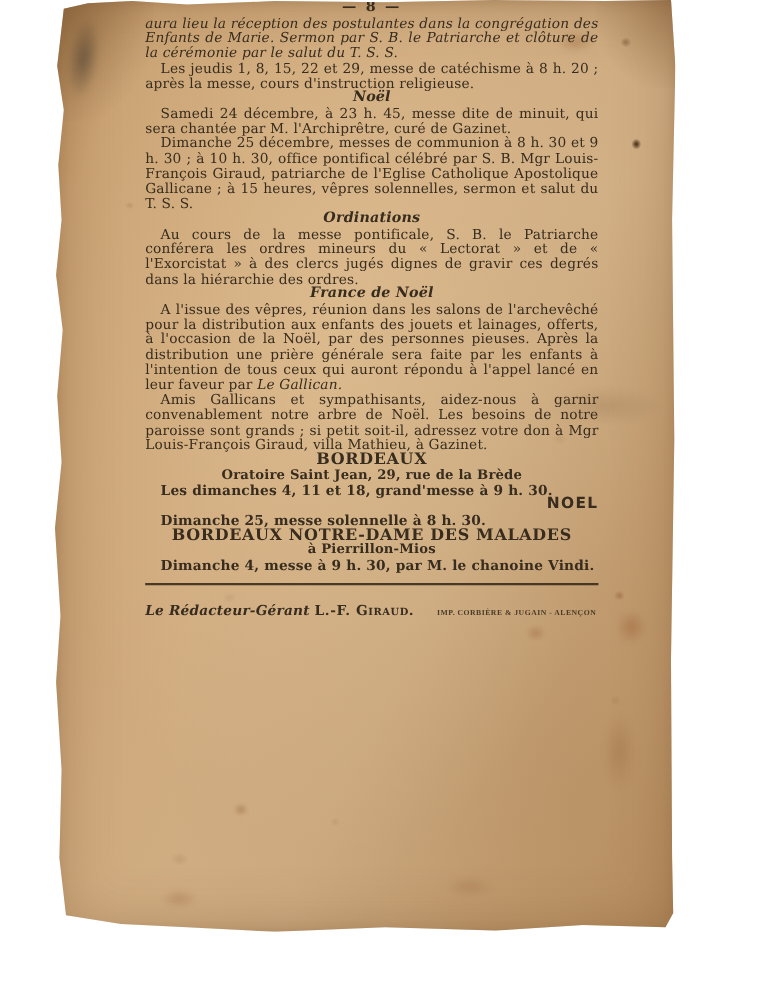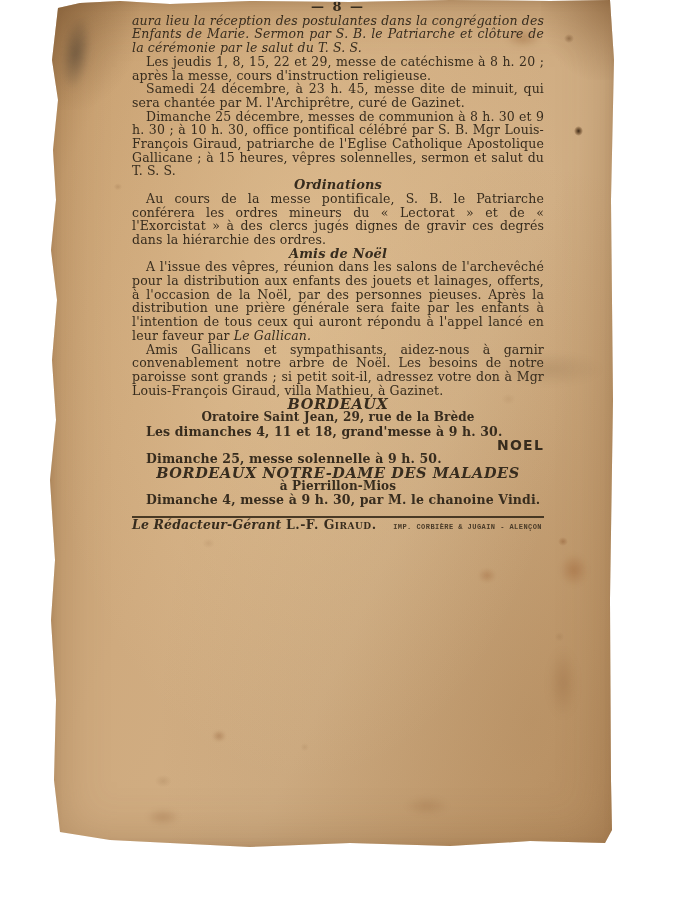--- a/index.html
+++ b/index.html
@@ -76,31 +76,31 @@
     text-align:justify;
     letter-spacing:.15px;
   }
   .content p{margin:0;}
   .pageno{margin-top:34px;text-align:center;font-weight:700;font-size:13px;letter-spacing:2px;}
   .first{margin-top:20px;font-style:italic;}
   .indent{text-indent:14px;}
   .h-it{margin:9px 0 3px;text-align:center;text-indent:0;
     font-style:italic;font-weight:700;font-size:13px;}
   .h-caps{margin:10px 0 1px;text-align:center;text-indent:0;
-    font-weight:700;font-size:14.5px;letter-spacing:.6px;font-style:italic;}
+    font-weight:700;font-size:14.5px;letter-spacing:.6px;}
   .subhead{margin:1px 0 2px;text-align:center;text-indent:0;font-weight:700;font-size:12px;}
   .sched{margin-top:4px;font-weight:bold;}
   .h-sans{margin:7px 0 3px;text-align:right;text-indent:0;
     font-family:"DejaVu Sans", sans-serif;font-weight:700;font-size:14px;letter-spacing:1.2px;}
   .it{font-style:italic;}
   .rule{margin-top:9px;border-top:2px solid rgba(48,36,20,.85);width:100%;}
-  .footer-row{display:flex;justify-content:space-between;align-items:baseline;margin-top:0;}
+  .footer-row{display:flex;justify-content:space-between;align-items:baseline;margin-top:16px;}
   .editor{font-style:italic;font-weight:700;font-size:12.5px;}
   .editor-name{font-style:normal;font-variant:small-caps;letter-spacing:.5px;}
-  .imprint{font-family:Liberation Mono, monospace;font-size:7px;font-weight:700;
+  .imprint{font-family:Liberation Serif, serif;font-size:7px;font-weight:700;
     letter-spacing:.45px;color:#4a3b28;padding-right:2px;}
 </style>
 </head>
 <body>
 
 <div class="paper">
 
   <div class="stain s-corner-tl"></div>
   <div class="stain s-corner-tr"></div>
   <div class="stain s-streak"></div>
@@ -116,36 +116,37 @@
   <div class="stain s-bot2"></div>
   <div class="stain s-bot3"></div>
 
   <div class="content">
 
     <p class="pageno">— 8 —</p>
 
     <p class="first">aura lieu la réception des postulantes dans la congrégation des Enfants de Marie. Sermon par S. B. le Patriarche et clôture de la cérémonie par le salut du T. S. S.</p>
     <p class="indent">Les jeudis 1, 8, 15, 22 et 29, messe de catéchisme à 8 h. 20 ; après la messe, cours d'instruction religieuse.</p>
 
+    <p class="h-it">Noël</p>
     <p class="indent">Samedi 24 décembre, à 23 h. 45, messe dite de minuit, qui sera chantée par M. l'Archiprêtre, curé de Gazinet.</p>
     <p class="indent">Dimanche 25 décembre, messes de communion à 8 h. 30 et 9 h. 30 ; à 10 h. 30, office pontifical célébré par S. B. Mgr Louis-François Giraud, patriarche de l'Eglise Catholique Apostolique Gallicane ; à 15 heures, vêpres solennelles, sermon et salut du T. S. S.</p>
 
     <p class="h-it">Ordinations</p>
     <p class="indent">Au cours de la messe pontificale, S. B. le Patriarche conférera les ordres mineurs du « Lectorat » et de « l'Exorcistat » à des clercs jugés dignes de gravir ces degrés dans la hiérarchie des ordres.</p>
 
-    <p class="h-it">Amis de Noël</p>
+    <p class="h-it">France de Noël</p>
     <p class="indent"><span>A l'issue des vêpres, réunion dans les salons de l'archevêché pour la distribution aux enfants des jouets et lainages, offerts, à l'occasion de la Noël, par des personnes pieuses. Après la distribution une prière générale sera faite par les enfants à l'intention de tous ceux qui auront répondu à l'appel lancé en leur faveur par </span><span class="it">Le Gallican.</span></p>
     <p class="indent">Amis Gallicans et sympathisants, aidez-nous à garnir convenablement notre arbre de Noël. Les besoins de notre paroisse sont grands ; si petit soit-il, adressez votre don à Mgr Louis-François Giraud, villa Mathieu, à Gazinet.</p>
 
     <p class="h-caps">BORDEAUX</p>
     <p class="subhead">Oratoire Saint Jean, 29, rue de la Brède</p>
     <p class="indent sched">Les dimanches 4, 11 et 18, grand'messe à 9 h. 30.</p>
 
     <p class="h-sans">NOEL</p>
-    <p class="indent sched">Dimanche 25, messe solennelle à 9 h. 50.</p>
+    <p class="indent sched">Dimanche 25, messe solennelle à 8 h. 30.</p>
 
     <p class="h-caps">BORDEAUX NOTRE-DAME DES MALADES</p>
     <p class="subhead">à Pierrillon-Mios</p>
     <p class="indent sched">Dimanche 4, messe à 9 h. 30, par M. le chanoine Vindi.</p>
 
     <div class="rule"></div>
     <div class="footer-row">
       <span class="editor"><span>Le Rédacteur-Gérant</span>&nbsp;<span class="editor-name">L.-F. Giraud.</span></span>
       <span class="imprint">IMP. CORBIÈRE &amp; JUGAIN - ALENÇON</span>
     </div>

